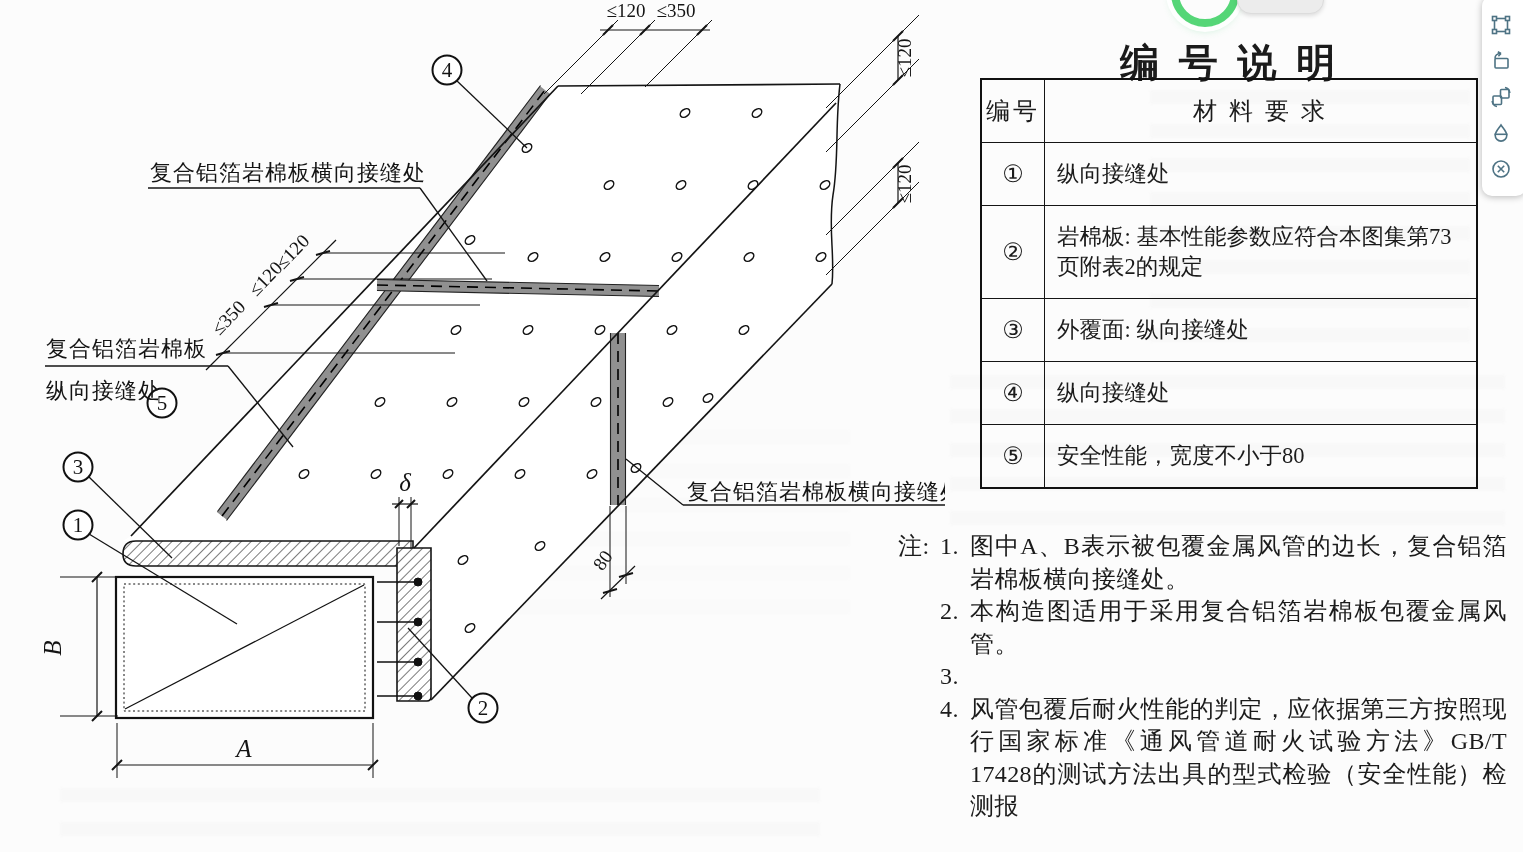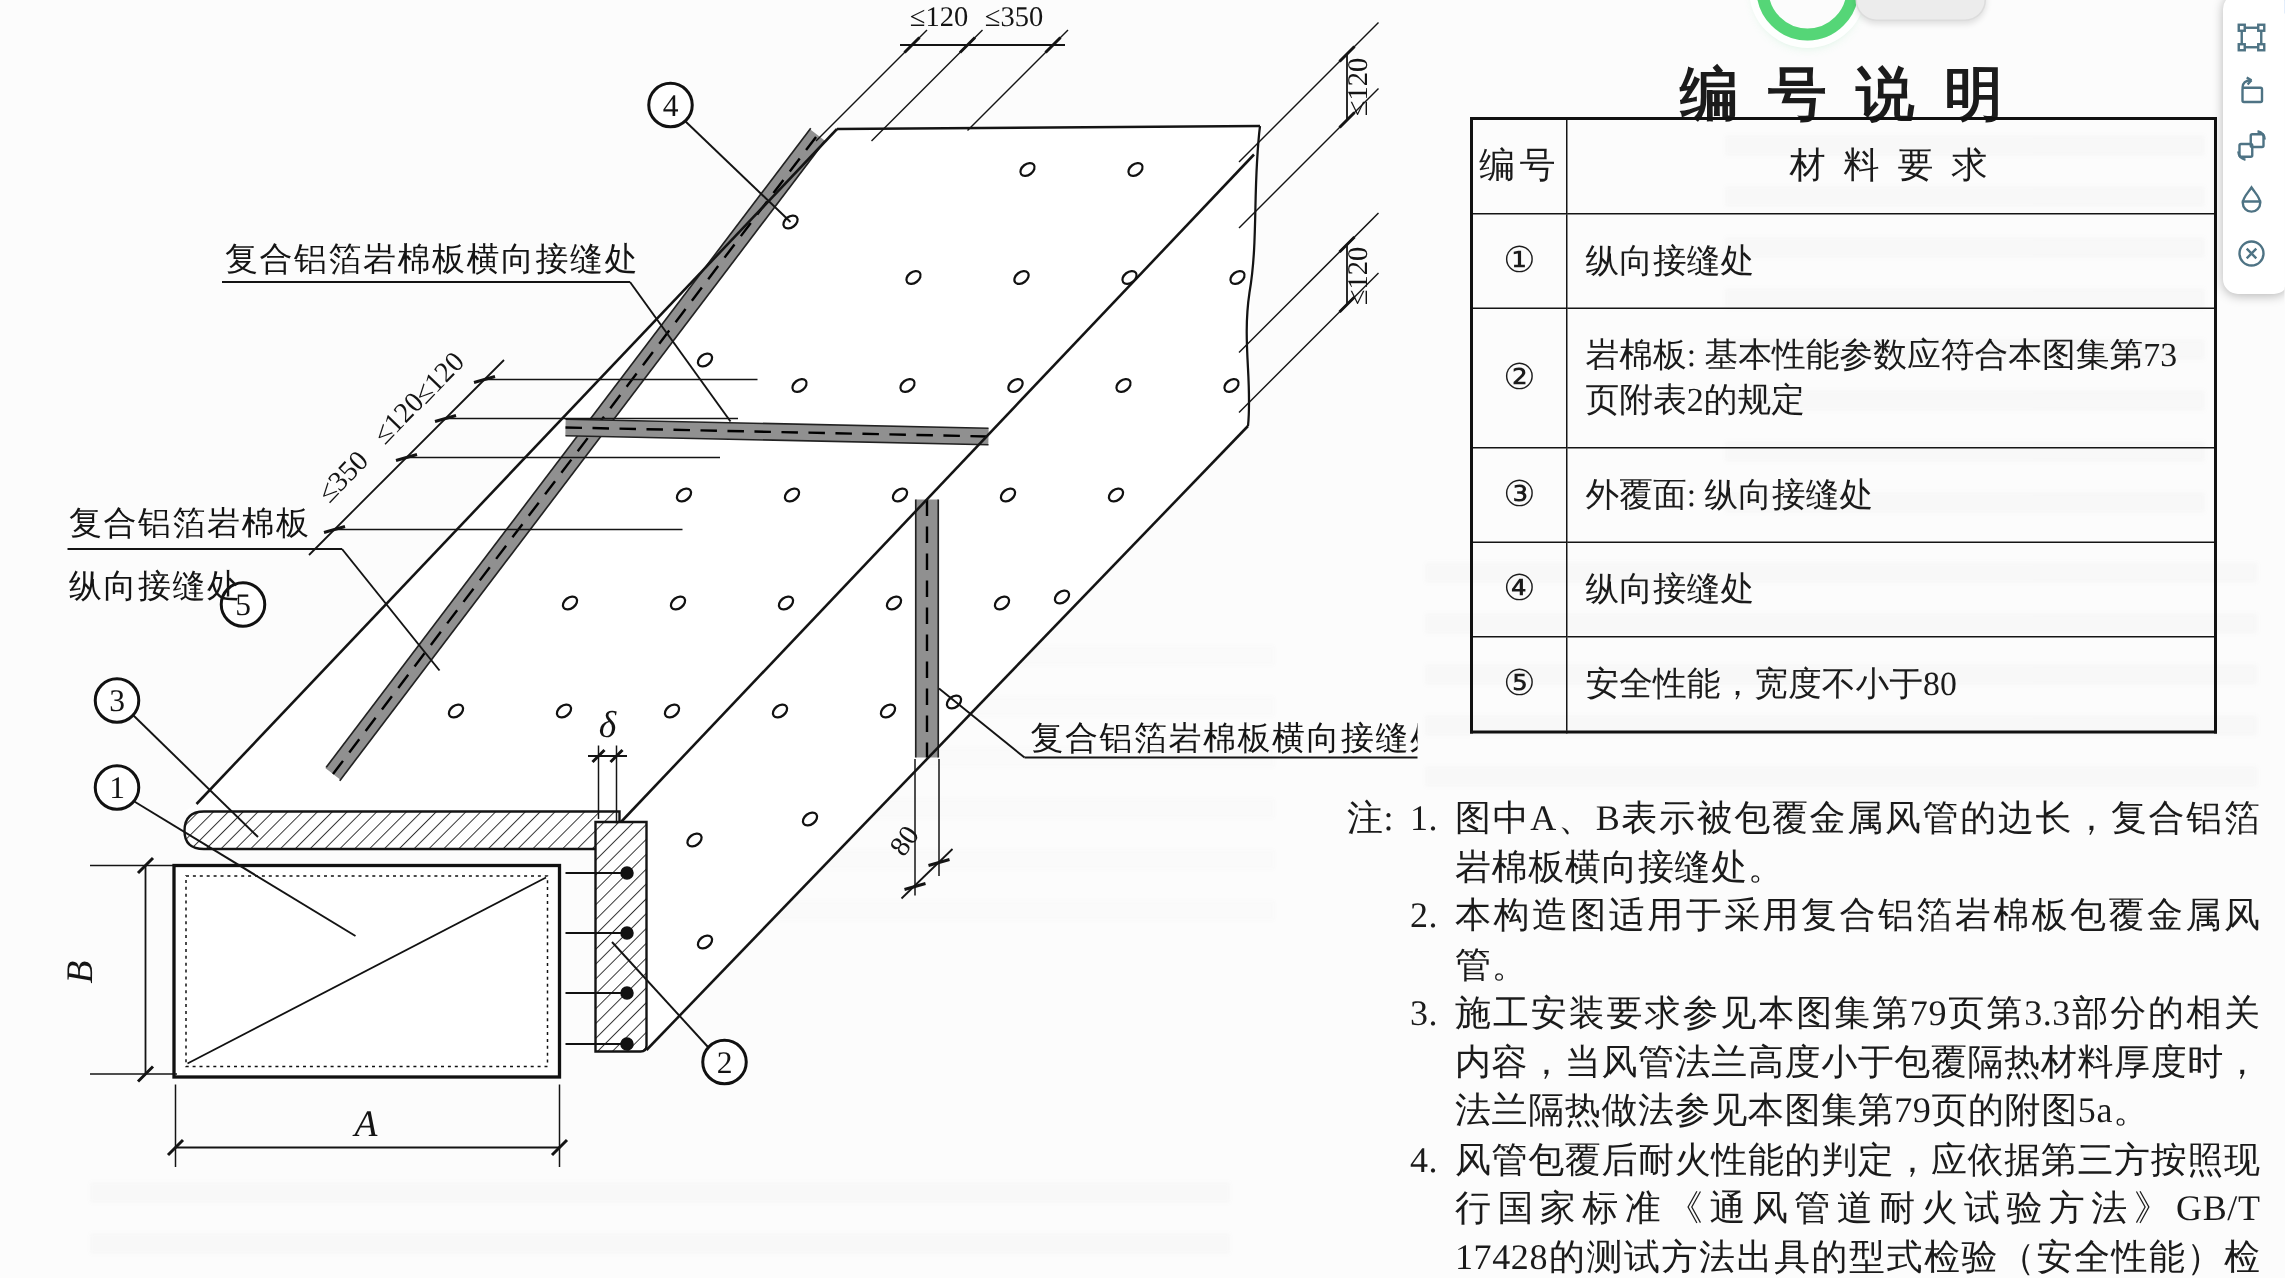--- a/index.html
+++ b/index.html
@@ -283,21 +283,20 @@
     <div class="note-item">
       <span class="note-num">1.</span>
       <span class="note-text">图中A、B表示被包覆金属风管的边长，复合铝箔岩棉板横向接缝处。</span>
     </div>
     <div class="note-item">
       <span class="note-num">2.</span>
       <span class="note-text">本构造图适用于采用复合铝箔岩棉板包覆金属风管。</span>
     </div>
     <div class="note-item">
       <span class="note-num">3.</span>
-      <span class="note-text">施工安装要求参见本图集第79页第3.3部分的相关内容，当风管法兰高度小于包覆隔热材料厚度时，法兰隔热做法参见本图集第79页的附图5a。</span>
     </div>
     <div class="note-item">
       <span class="note-num">4.</span>
       <span class="note-text">风管包覆后耐火性能的判定，应依据第三方按照现行国家标准《通风管道耐火试验方法》GB/T 17428的测试方法出具的型式检验（安全性能）检测报</span>
     </div>
   </div>
 
   <div class="green-ring"></div>
   <div class="pill"></div>
   <div class="blue-tab"></div>

